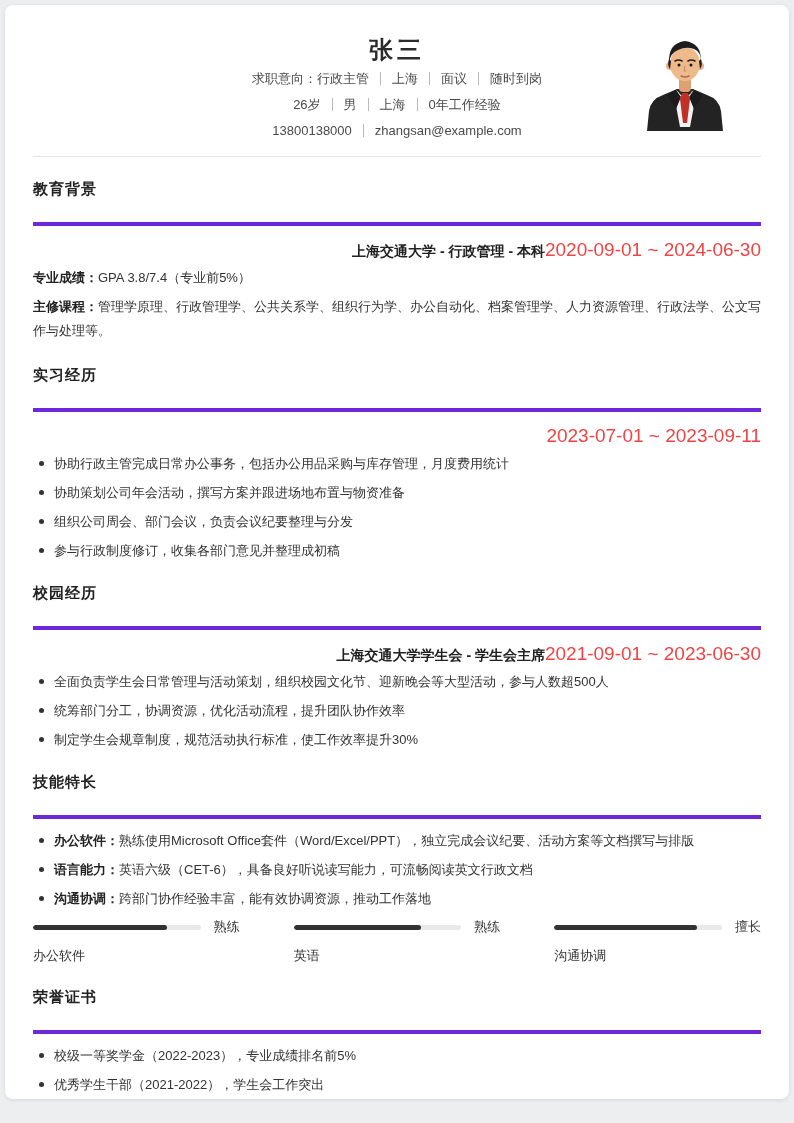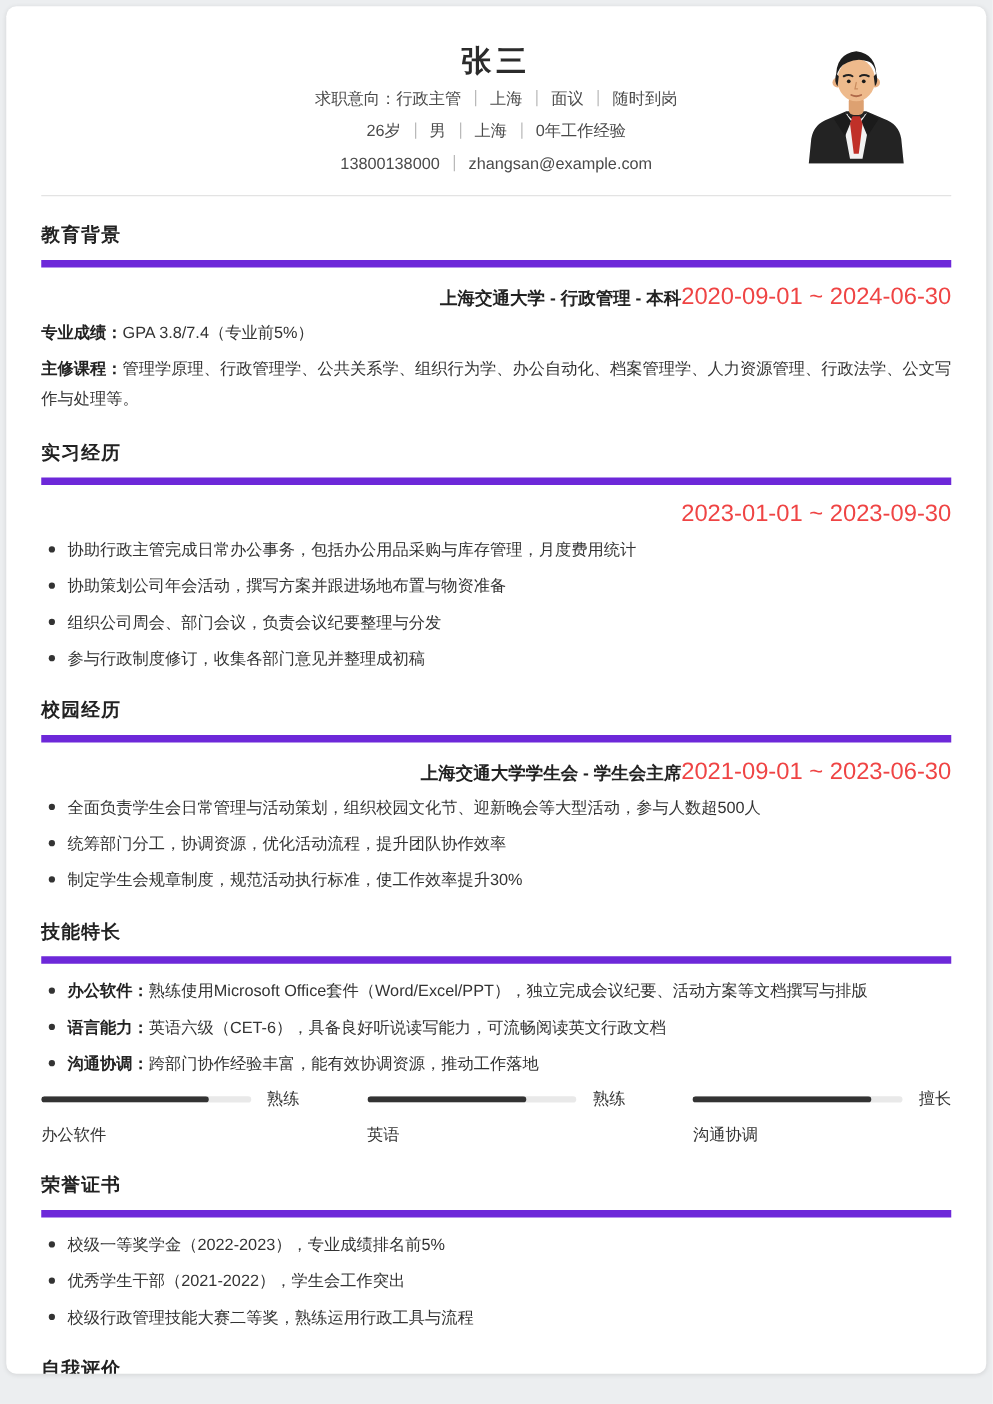--- a/index.html
+++ b/index.html
@@ -33,21 +33,21 @@
   .sep { display: inline-block; width: 0; height: 13px; border-left: 1px solid #b9b9b9; }
   .photo {
     position: absolute; top: 0; right: 34px;
     width: 84px; height: 96px; overflow: hidden; background: #fff;
   }
   .header-divider { border-bottom: 1px solid #e3e3e3; margin-top: 13px; }
   
   .section { margin-top: 22px; }
   .section-title {
     font-size: 15px; font-weight: bold; color: #222;
-    padding-bottom: 9px; border-bottom: 6px solid #6d28d9;
+    padding-bottom: 23px; border-bottom: 4px solid #6d28d9;
     letter-spacing: 1px; line-height: 20px;
   }
   .entry-row {
     display: flex; justify-content: flex-end; align-items: baseline;
     margin-top: 13px;
   }
   .entry-name { font-size: 14px; font-weight: bold; color: #222; line-height: 20px; }
   .entry-date { font-size: 19px; color: #ef4444; white-space: nowrap; }
   .para { font-size: 13px; line-height: 24px; color: #333; margin-top: 5px; }
   .para b { color: #222; }
@@ -156,21 +156,21 @@
       <span class="entry-name">上海交通大学 - 行政管理 - 本科</span>
       <span class="entry-date">2020-09-01 ~ 2024-06-30</span>
     </div>
     <div class="para"><b>专业成绩：</b><span>GPA 3.8/7.4（专业前5%）</span></div>
     <div class="para"><b>主修课程：</b><span>管理学原理、行政管理学、公共关系学、组织行为学、办公自动化、档案管理学、人力资源管理、行政法学、公文写作与处理等。</span></div>
   </div>
 
   <div class="section">
     <div class="section-title">实习经历</div>
     <div class="entry-row">
-      <span class="entry-date">2023-01-01 ~ 2023-09-30</span>
+      <span class="entry-date">2023-07-01 ~ 2023-09-11</span>
     </div>
     <ul class="bullets">
       <li>协助行政主管完成日常办公事务，包括办公用品采购与库存管理，月度费用统计</li>
       <li>协助策划公司年会活动，撰写方案并跟进场地布置与物资准备</li>
       <li>组织公司周会、部门会议，负责会议纪要整理与分发</li>
       <li>参与行政制度修订，收集各部门意见并整理成初稿</li>
     </ul>
   </div>
 
   <div class="section">

